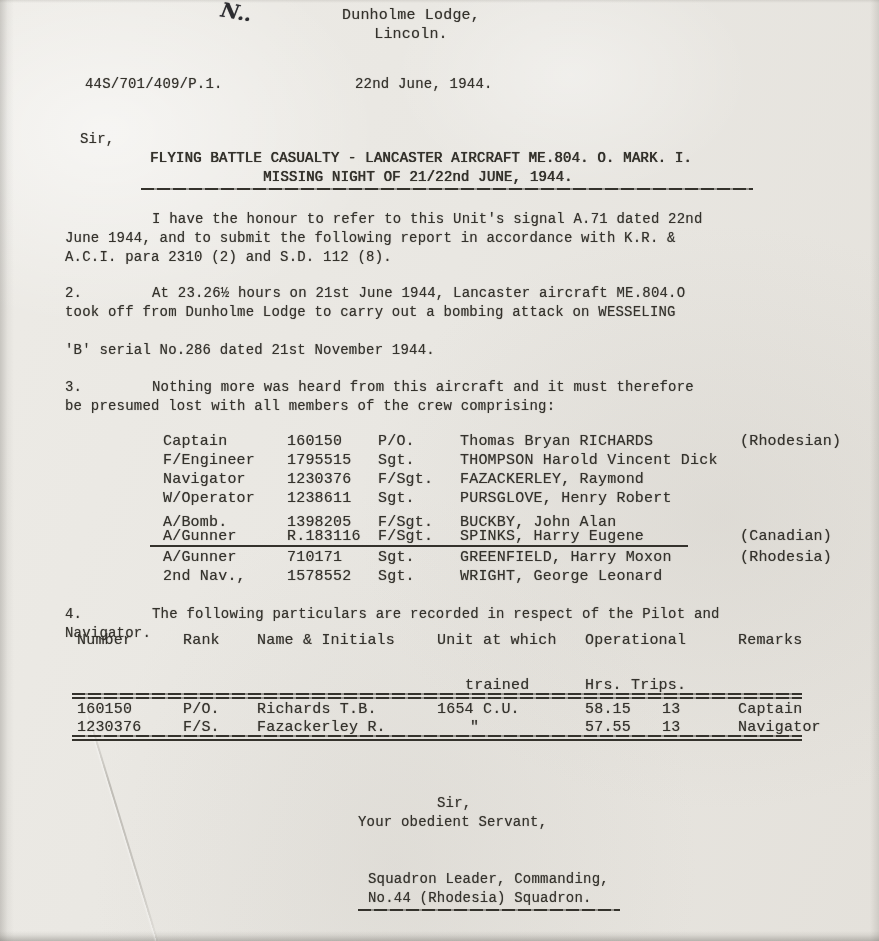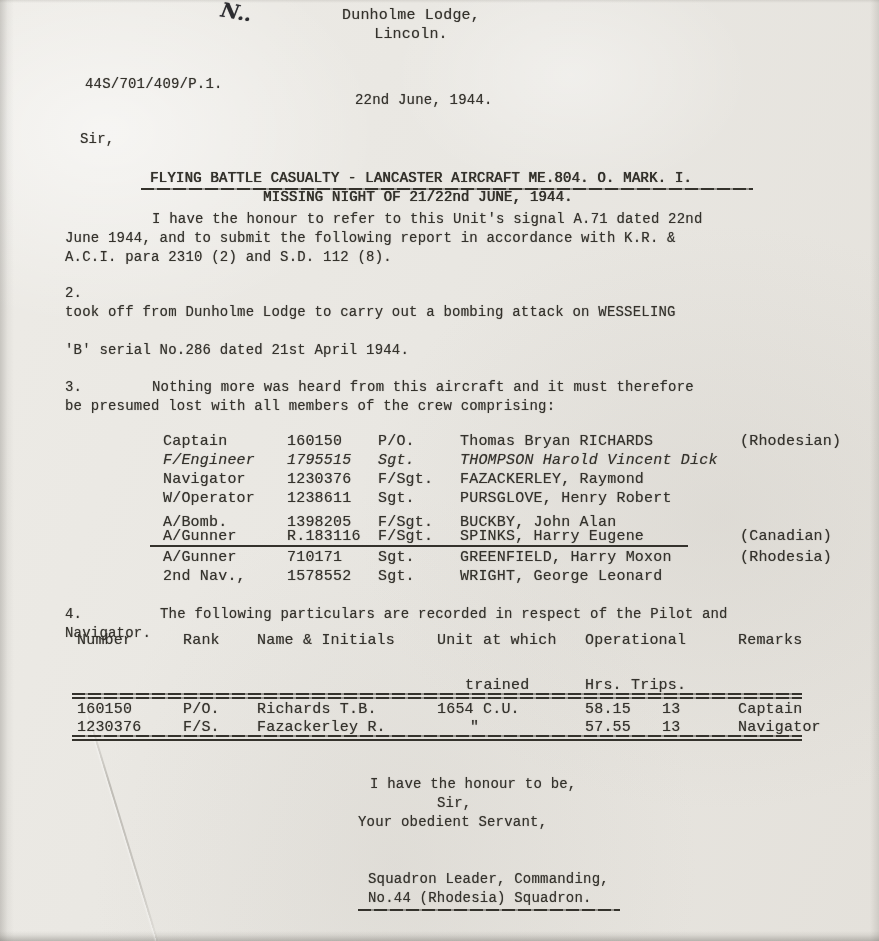--- a/index.html
+++ b/index.html
@@ -28,21 +28,21 @@
   .crease{position:absolute;left:88px;top:710px;width:255px;height:2px;
     background:linear-gradient(to right,transparent,rgba(140,136,128,0.45) 30%,rgba(140,136,128,0.35) 70%,transparent);
     box-shadow:0 1px 2px rgba(255,255,255,0.55);
     transform:rotate(73deg);transform-origin:left top;}
   .tl{ 
     position:absolute;white-space:pre;
     color:#34322c;font-size:14px;line-height:17px;
     text-shadow:0 0 1px rgba(52,50,44,0.55);
     letter-spacing:0.2px;
   }
-  .strong{text-shadow:0.5px 0 0 currentColor,0 0 1px rgba(52,50,44,0.6);margin-top:20px;}
+  .strong{text-shadow:0.5px 0 0 currentColor,0 0 1px rgba(52,50,44,0.6);}
   .hand{
     position:absolute;left:221px;top:0px;
     font-family:"DejaVu Serif",serif;font-style:italic;font-weight:bold;
     font-size:20px;color:#2c2c30;transform:rotate(10deg);
     text-shadow:0 0 1px rgba(44,44,48,0.6);
   }
   .letterhead{position:absolute;left:296px;top:6px;width:230px;text-align:center;}
   .letterhead div{position:relative;white-space:pre;color:#34322c;font-size:15px;line-height:19px;
     text-shadow:0 0 1px rgba(52,50,44,0.55);letter-spacing:0.2px;}
   .rule{position:absolute;background:repeating-linear-gradient(90deg,#34322c 0 13px,rgba(52,50,44,0.45) 13px 16px);}
@@ -69,48 +69,49 @@
   <div class="crease"></div>
 
   <span class="hand">N..</span>
 
   <div class="letterhead">
     <div>Dunholme Lodge,</div>
     <div>Lincoln.</div>
   </div>
 
   <div class="tl" style="left:85px;top:76px;">44S/701/409/P.1.</div>
-  <div class="tl" style="left:355px;top:76px;margin-top:16px;">22nd June, 1944.</div>
+  <div class="tl" style="left:355px;top:76px;">22nd June, 1944.</div>
 
   <div class="tl" style="left:80px;top:131px;">Sir,</div>
 
   <div class="tl strong" style="left:150px;top:150px;">FLYING BATTLE CASUALTY - LANCASTER AIRCRAFT ME.804. O. MARK. I.</div>
   <div class="tl strong" style="left:263px;top:169px;">MISSING NIGHT OF 21/22nd JUNE, 1944.</div>
   <div class="rule" style="left:141px;top:188px;width:612px;height:2px;"></div>
 
   <div class="tl" style="left:152px;top:211px;">I have the honour to refer to this Unit's signal A.71 dated 22nd</div>
   <div class="tl" style="left:65px;top:230px;">June 1944, and to submit the following report in accordance with K.R. &amp;</div>
   <div class="tl" style="left:65px;top:249px;">A.C.I. para 2310 (2) and S.D. 112 (8).</div>
 
   <div class="tl" style="left:65px;top:285px;">2.</div>
+  <div class="tl" style="left:152px;top:285px;">At 23.26½ hours on 21st June 1944, Lancaster aircraft ME.804.O</div>
   <div class="tl" style="left:65px;top:304px;">took off from Dunholme Lodge to carry out a bombing attack on WESSELING</div>
-  <div class="tl" style="left:65px;top:342px;">'B' serial No.286 dated 21st April 1944.</div>
+  <div class="tl" style="left:65px;top:342px;">'B' serial No.286 dated 21st November 1944.</div>
 
   <div class="tl" style="left:65px;top:379px;">3.</div>
   <div class="tl" style="left:152px;top:379px;">Nothing more was heard from this aircraft and it must therefore</div>
   <div class="tl" style="left:65px;top:398px;">be presumed lost with all members of the crew comprising:</div>
 
   <div class="crew-row" style="top:433px;">
     <span class="c-role">Captain</span>
     <span class="c-num">160150</span>
     <span class="c-rank">P/O.</span>
     <span class="c-name">Thomas Bryan RICHARDS</span>
     <span class="c-note">(Rhodesian)</span>
   </div>
-  <div class="crew-row" style="top:452px;font-style:italic;">
+  <div class="crew-row" style="top:452px;">
     <span class="c-role">F/Engineer</span>
     <span class="c-num">1795515</span>
     <span class="c-rank">Sgt.</span>
     <span class="c-name">THOMPSON Harold Vincent Dick</span>
   </div>
   <div class="crew-row" style="top:471px;">
     <span class="c-role">Navigator</span>
     <span class="c-num">1230376</span>
     <span class="c-rank">F/Sgt.</span>
     <span class="c-name">FAZACKERLEY, Raymond</span>
@@ -143,21 +144,21 @@
     <span class="c-note">(Rhodesia)</span>
   </div>
   <div class="crew-row" style="top:568px;">
     <span class="c-role">2nd Nav.,</span>
     <span class="c-num">1578552</span>
     <span class="c-rank">Sgt.</span>
     <span class="c-name">WRIGHT, George Leonard</span>
   </div>
 
   <div class="tl" style="left:65px;top:606px;">4.</div>
-  <div class="tl" style="left:152px;top:606px;margin-left:8px;">The following particulars are recorded in respect of the Pilot and</div>
+  <div class="tl" style="left:152px;top:606px;">The following particulars are recorded in respect of the Pilot and</div>
   <div class="tl" style="left:65px;top:625px;">Navigator.</div>
 
   <div class="pt-row" style="top:632px;">
     <span class="p-num">Number</span>
     <span class="p-rank">Rank</span>
     <span class="p-name">Name &amp; Initials</span>
     <span class="p-unit">Unit at which</span>
     <span class="p-hrs">Operational</span>
     <span class="p-rem">Remarks</span>
   </div>
@@ -182,21 +183,20 @@
     <span class="p-rank">F/S.</span>
     <span class="p-name">Fazackerley R.</span>
     <span style="left:470px;">"</span>
     <span class="p-hrs">57.55</span>
     <span class="p-trips">13</span>
     <span class="p-rem">Navigator</span>
   </div>
   <div class="rule" style="left:72px;top:735px;width:730px;height:1.6px;"></div>
   <div class="rule-solid" style="left:72px;top:739px;width:730px;height:2px;"></div>
 
-  <div class="tl" style="left:370px;top:776px;">I have the honour to be,</div>
   <div class="tl" style="left:437px;top:795px;">Sir,</div>
   <div class="tl" style="left:358px;top:814px;">Your obedient Servant,</div>
 
   <div class="tl" style="left:368px;top:871px;">Squadron Leader, Commanding,</div>
   <div class="tl" style="left:368px;top:890px;">No.44 (Rhodesia) Squadron.</div>
   <div class="rule" style="left:358px;top:909px;width:262px;height:2px;"></div>
 
 </div>
 
 </body></html>

